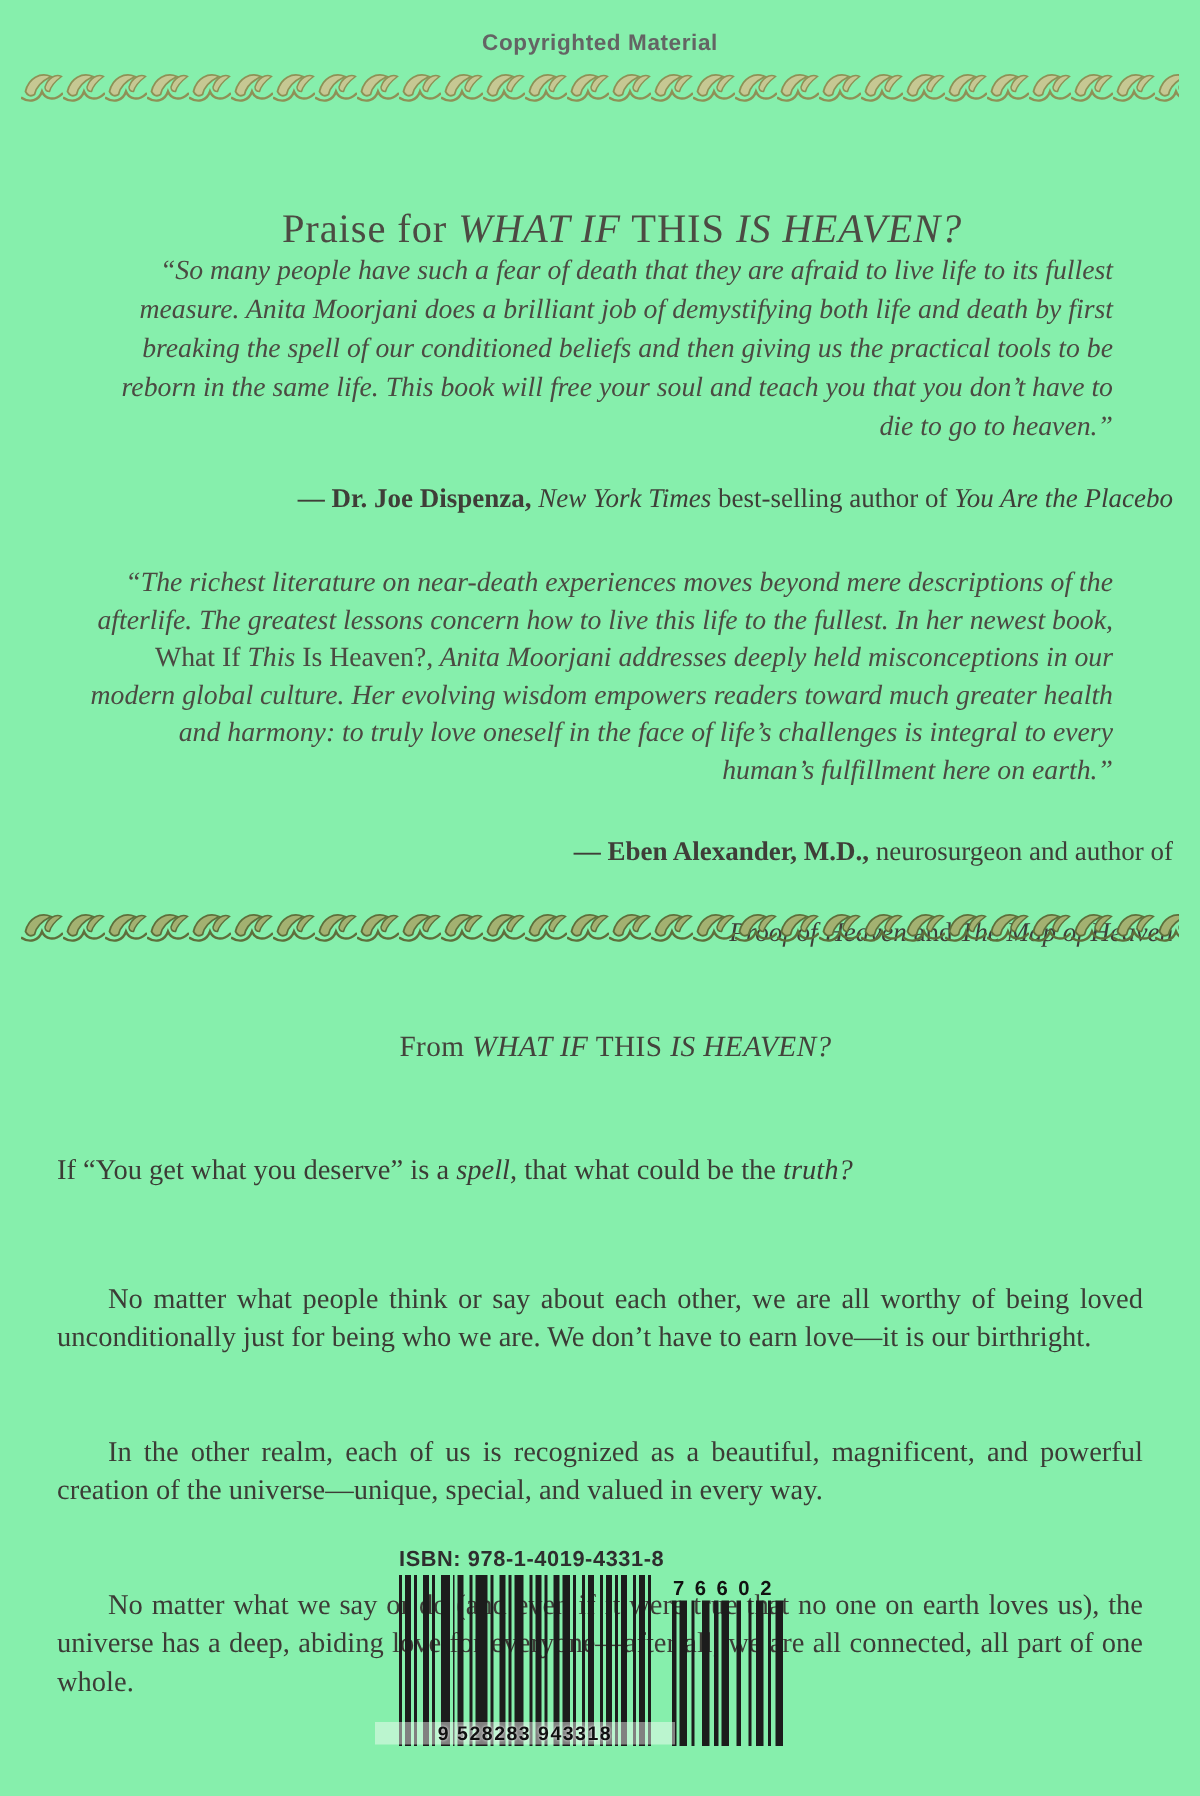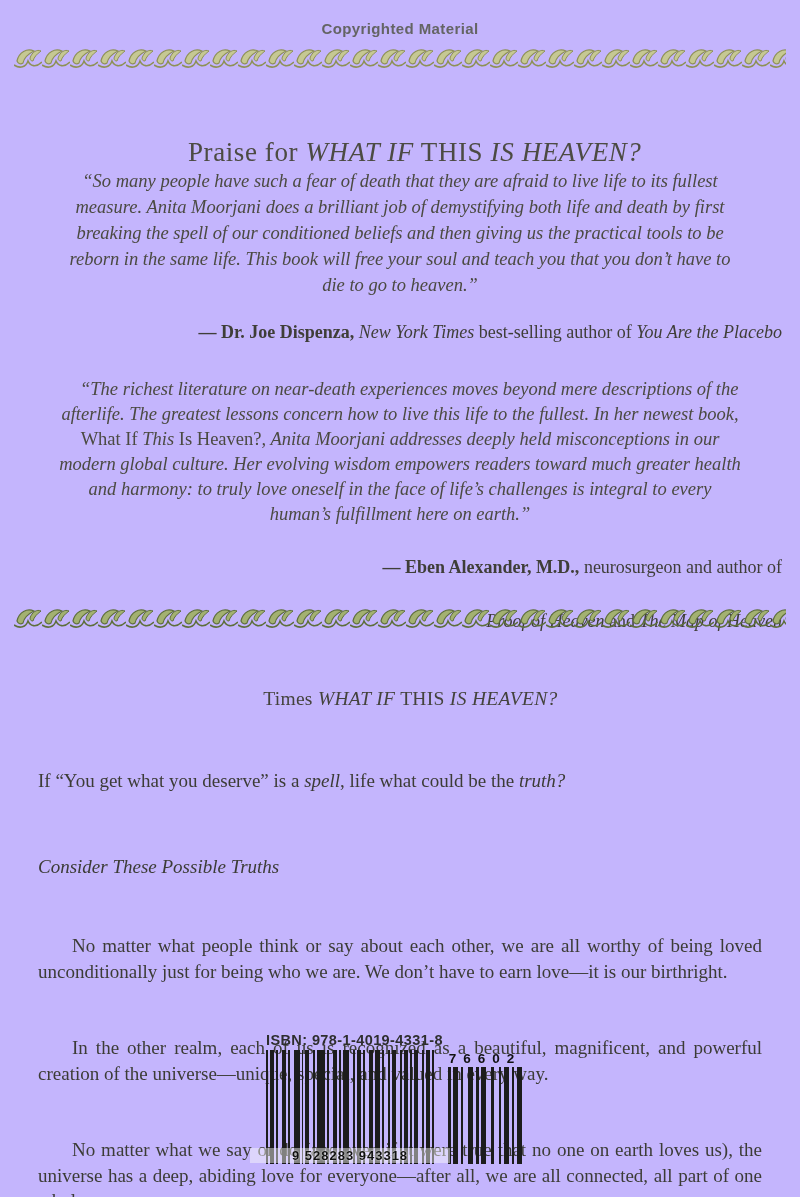--- a/index.html
+++ b/index.html
@@ -1,19 +1,19 @@
 <!DOCTYPE html>
 <html><head>
 <meta charset="utf-8">
 <style>
   html,body { margin:0; padding:0; }
   body { background:#ffffff; }
   .page {
     position:relative; width:800px; height:1197px; margin:0 auto;
-    background:#c4b5fd; overflow:hidden;
+    background:#86efac; overflow:hidden;
     font-family:"Liberation Serif","DejaVu Serif",serif; color:#45453f;
   }
   .copyright {
     position:absolute; top:20px; left:0; right:0; text-align:center;
     font-family:"Liberation Sans","DejaVu Sans",sans-serif;
     font-size:15px; font-weight:bold; color:#646464; letter-spacing:.4px;
   }
   .vine {
     position:absolute; left:14px; right:14px; height:27px;
     display:flex; overflow:hidden; align-items:center;
@@ -24,21 +24,21 @@
 
   .praise-title {
     position:absolute; top:106px; left:0; right:0; text-align:center;
     font-size:27px; color:#4c4b43; letter-spacing:.6px; white-space:pre-wrap;
   }
   .it { font-style:italic; }
   .rom { font-style:normal; }
   .bold { font-weight:bold; }
 
   .quote {
-    position:absolute; left:58px; right:58px; text-align:center;
+    position:absolute; left:58px; right:58px; text-align:right;
     font-style:italic; font-size:18.5px; line-height:26px; color:#4b4a42;
     white-space:pre-wrap;
   }
   .q1 { top:168px; }
   .q2 { top:352px; line-height:25px; }
 
   .attr {
     position:absolute; left:18px; right:18px; text-align:right;
     font-size:18px; color:#3f3e38; white-space:pre-wrap;
   }
@@ -392,26 +392,25 @@
         <path d="M0 19 C6 23 12 21 14 15 C16 20 22 22 28 16" fill="none" stroke="#5e6f3b" stroke-width="1.6"></path>
       </svg>
       <svg width="28" height="24" viewBox="0 0 28 24">
         <path d="M3 15 C5 6 13 2 20 5 C14 8 10 12 9 17 C6 19 4 17 3 15 Z" fill="#a3b171" stroke="#5e6f3b" stroke-width="1.2"></path>
         <path d="M16 12 C18 6 23 3 27 5 C23 8 20 11 19 15 C17 15 16 14 16 12 Z" fill="#a3b171" stroke="#5e6f3b" stroke-width="1"></path>
         <path d="M0 19 C6 23 12 21 14 15 C16 20 22 22 28 16" fill="none" stroke="#5e6f3b" stroke-width="1.6"></path>
       </svg>
     </div>
 
   <div class="from-head">
-    <span>Times </span><span class="it">WHAT IF</span><span> THIS </span><span class="it">IS HEAVEN?</span>
+    <span>From </span><span class="it">WHAT IF</span><span> THIS </span><span class="it">IS HEAVEN?</span>
   </div>
 
   <div class="excerpt">
-    <p class="intro"><span>If “You get what you deserve” is a </span><span class="it">spell</span><span>, life what could be the </span><span class="it">truth?</span></p>
-    <p class="subhead">Consider These Possible Truths</p>
+    <p class="intro"><span>If “You get what you deserve” is a </span><span class="it">spell</span><span>, that what could be the </span><span class="it">truth?</span></p>
     <p class="body-para">No matter what people think or say about each other, we are all worthy of being loved unconditionally just for being who we are. We don’t have to earn love—it is our birthright.</p>
     <p class="body-para">In the other realm, each of us is recognized as a beautiful, magnificent, and powerful creation of the universe—unique, special, and valued in every way.</p>
     <p class="body-para">No matter what we say or do (and even if it were true that no one on earth loves us), the universe has a deep, abiding love for everyone—after all, we are all connected, all part of one whole.</p>
   </div>
 
   <div class="barcode-wrap">
     <div class="isbn-label">ISBN: 978-1-4019-4331-8</div>
     <div class="bars-row">
       <div class="ean" id="ean-bars">
         <div class="ean-digits">9 528283 943318</div>

